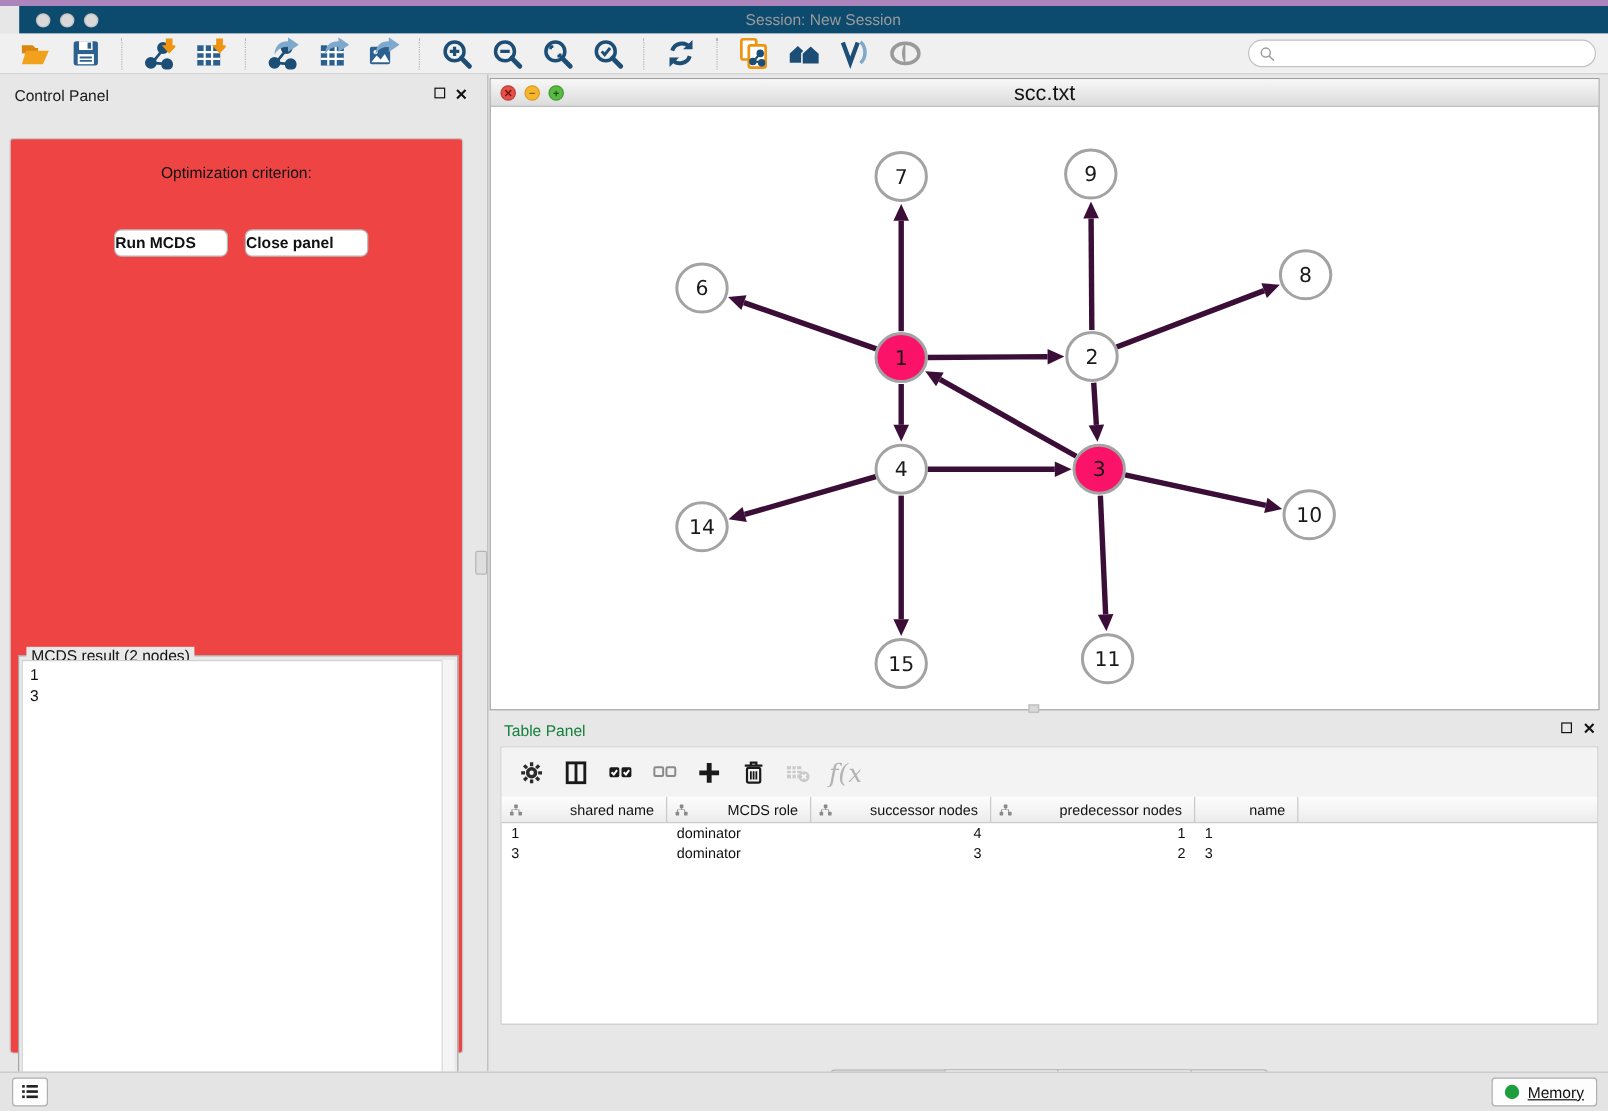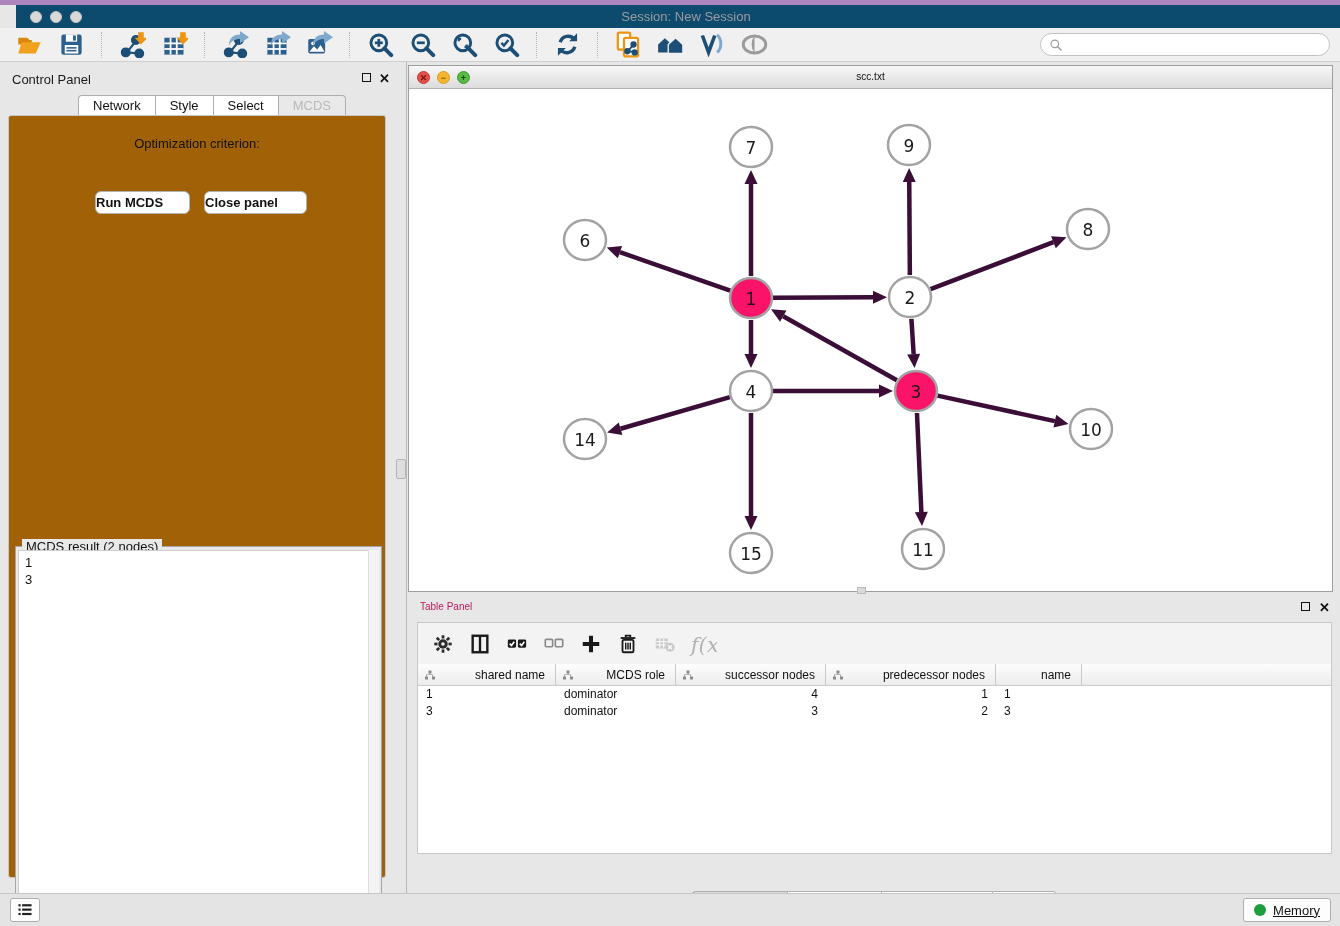--- a/index.html
+++ b/index.html
@@ -26,21 +26,21 @@
   #control-panel { left:0; top:62px; width:400px; height:831px; background:#e7e7e7; }
   #cp-header { position:absolute; left:12px; top:10px; font-size:13px; color:#1a1a1a; }
   .panel-float, .panel-close { position:absolute; top:9px; font-size:12px; color:#111; cursor:default; }
   .float-square { display:inline-block; width:9px; height:9px; border:1.5px solid #111; }
   .close-x { font-weight:bold; font-size:13px; }
   #cp-tabs { position:absolute; left:78px; top:33px; display:flex; }
   .tab { height:21px; line-height:19px; padding:0 14px; font-size:13px; background:#fff; border:1px solid #aeaeae; border-right:none; color:#111; }
   .tab:first-child { border-radius:4px 0 0 0; }
   .tab:last-child { border-right:1px solid #aeaeae; border-radius:0 4px 0 0; }
   .tab.active { background:#e9e9e9; color:#b9b9b9; border-bottom:1px solid #e9e9e9; }
-  #cp-body { position:absolute; left:8px; top:53px; width:378px; height:763px; background:#a16207; border:1px solid #c7c7c7; border-radius:3px; }
+  #cp-body { position:absolute; left:8px; top:53px; width:378px; height:763px; background:#ef4444; border:1px solid #c7c7c7; border-radius:3px; }
   #opt-label { position:absolute; left:0; top:20px; width:100%; text-align:center; font-size:13px; color:#111; }
   #criterion-select { position:absolute; left:36px; top:42px; width:311px; height:23px; background:#fff; border:1px solid #b3b3b3; border-radius:6px; font-size:13px; line-height:21px; padding-left:12px; color:#111; }
   .stepper { position:absolute; right:7px; top:3px; width:13px; height:16px; display:flex; flex-direction:column; align-items:center; justify-content:center; color:#444; }
   .stepper span { font-size:8px; line-height:7px; }
   .cp-btn { position:absolute; height:23px; background:#fff; border:1px solid #b3b3b3; border-radius:6px; font-size:13px; font-weight:600; color:#111; text-align:left; line-height:21px; }
   #run-btn { left:86px; top:75px; width:95px; }
   #closepanel-btn { left:195px; top:75px; width:103px; }
   #result-box { position:absolute; left:6px; top:430px; width:367px; height:377px; border:1px solid #a5a5a5; background:#e9e9e9; }
   #result-legend { position:absolute; left:6px; top:-8px; background:#e9e9e9; padding:0 4px; font-size:13px; color:#111; }
   #result-text { position:absolute; left:2px; top:3px; right:2px; bottom:2px; background:#fff; border:1px solid #cfcfcf; font-size:13px; color:#111; padding:3px 6px; line-height:17px; white-space:pre; }
@@ -50,27 +50,27 @@
   #v-divider { left:400px; top:62px; width:7px; height:831px; background:#e7e7e7; border-right:1px solid #b8b8b8; }
   #v-handle { left:396px; top:459px; width:10px; height:20px; background:#dedede; border:1px solid #b5b5b5; border-radius:2px; }
 
   
   #net-window { left:408px; top:65px; width:925px; height:527px; background:#fff; border:1px solid #9e9e9e; }
   #net-titlebar { position:absolute; left:0; top:0; width:100%; height:23px; background:linear-gradient(#f7f7f7,#dcdcdc); border-bottom:1px solid #b2b2b2; }
   .tl { position:absolute; top:5px; width:13px; height:13px; border-radius:50%; font-size:9px; font-weight:bold; text-align:center; line-height:13px; }
   #tl-close { left:8px; background:#e2514a; border:1px solid #c13a34; color:#7a100c; }
   #tl-min { left:28px; background:#f5b52e; border:1px solid #d89c1e; color:#8a5d00; }
   #tl-max { left:48px; background:#59b946; border:1px solid #3f9c2f; color:#14560b; }
-  #net-title { width:100%; text-align:center; font-size:10px; line-height:22px; color:#111; }
+  #net-title { width:100%; text-align:center; font-size:18px; line-height:22px; color:#111; }
   #graph-svg { position:absolute; left:0; top:23px; }
   #net-handle { left:857px; top:587px; width:9px; height:7px; background:#d9d9d9; border:1px solid #bbb; }
 
   
   #table-panel { left:408px; top:595px; width:932px; height:293px; background:#e7e7e7; }
-  #tp-header { position:absolute; left:12px; top:6px; font-size:10px; color:#be185d; }
+  #tp-header { position:absolute; left:12px; top:6px; font-size:13px; color:#15803d; }
   #tp-inner { position:absolute; left:9px; top:27px; width:915px; height:232px; background:#fff; border:1px solid #c8c8c8; }
   #tp-toolbar { position:absolute; left:0; top:0; width:100%; height:41px; background:#f3f3f3; display:flex; align-items:center; padding-left:6px; }
   .tpt-btn { width:37px; height:30px; display:flex; align-items:center; justify-content:center; }
   #tp-table { position:absolute; left:0; top:41px; width:100%; }
   #tp-head { display:flex; height:22px; background:linear-gradient(#fdfdfd,#ececec); border-bottom:1px solid #c9c9c9; }
   .th { display:flex; align-items:center; border-right:1px solid #c9c9c9; font-size:12px; color:#111; position:relative; }
   .th .hicon { margin-left:6px; }
   .th .hlabel { flex:1; text-align:right; padding-right:10px; }
   .tr { display:flex; height:17px; }
   .td { font-size:12px; color:#111; padding:1px 8px 0 8px; overflow:hidden; }
@@ -271,26 +271,20 @@
     <circle cx="10" cy="10" r="6.5" fill="none" stroke="#9a9a9a" stroke-width="2"></circle>
     <line x1="15" y1="15" x2="21" y2="21" stroke="#9a9a9a" stroke-width="2" stroke-linecap="round"></line>
   </svg>
   <input placeholder="" style="">
 </div>
 
 <div id="control-panel" class="abs">
   <div id="cp-header">Control Panel</div>
   <span class="panel-float" style="left:362px"><span class="float-square"></span></span>
   <span class="panel-close close-x" style="left:379px">✕</span>
-  <div id="cp-tabs">
-      <div class="tab">Network</div>
-      <div class="tab">Style</div>
-      <div class="tab">Select</div>
-      <div class="tab active">MCDS</div>
-    </div>
   <div id="cp-body">
     <div id="opt-label">Optimization criterion:</div>
     <div id="run-btn" class="cp-btn">Run MCDS</div>
     <div id="closepanel-btn" class="cp-btn">Close panel</div>
     <div id="result-box">
       <div id="result-legend">MCDS result (2 nodes)</div>
       <div id="result-text">1
 3</div>
       <div id="result-scroll"></div>
     </div>

